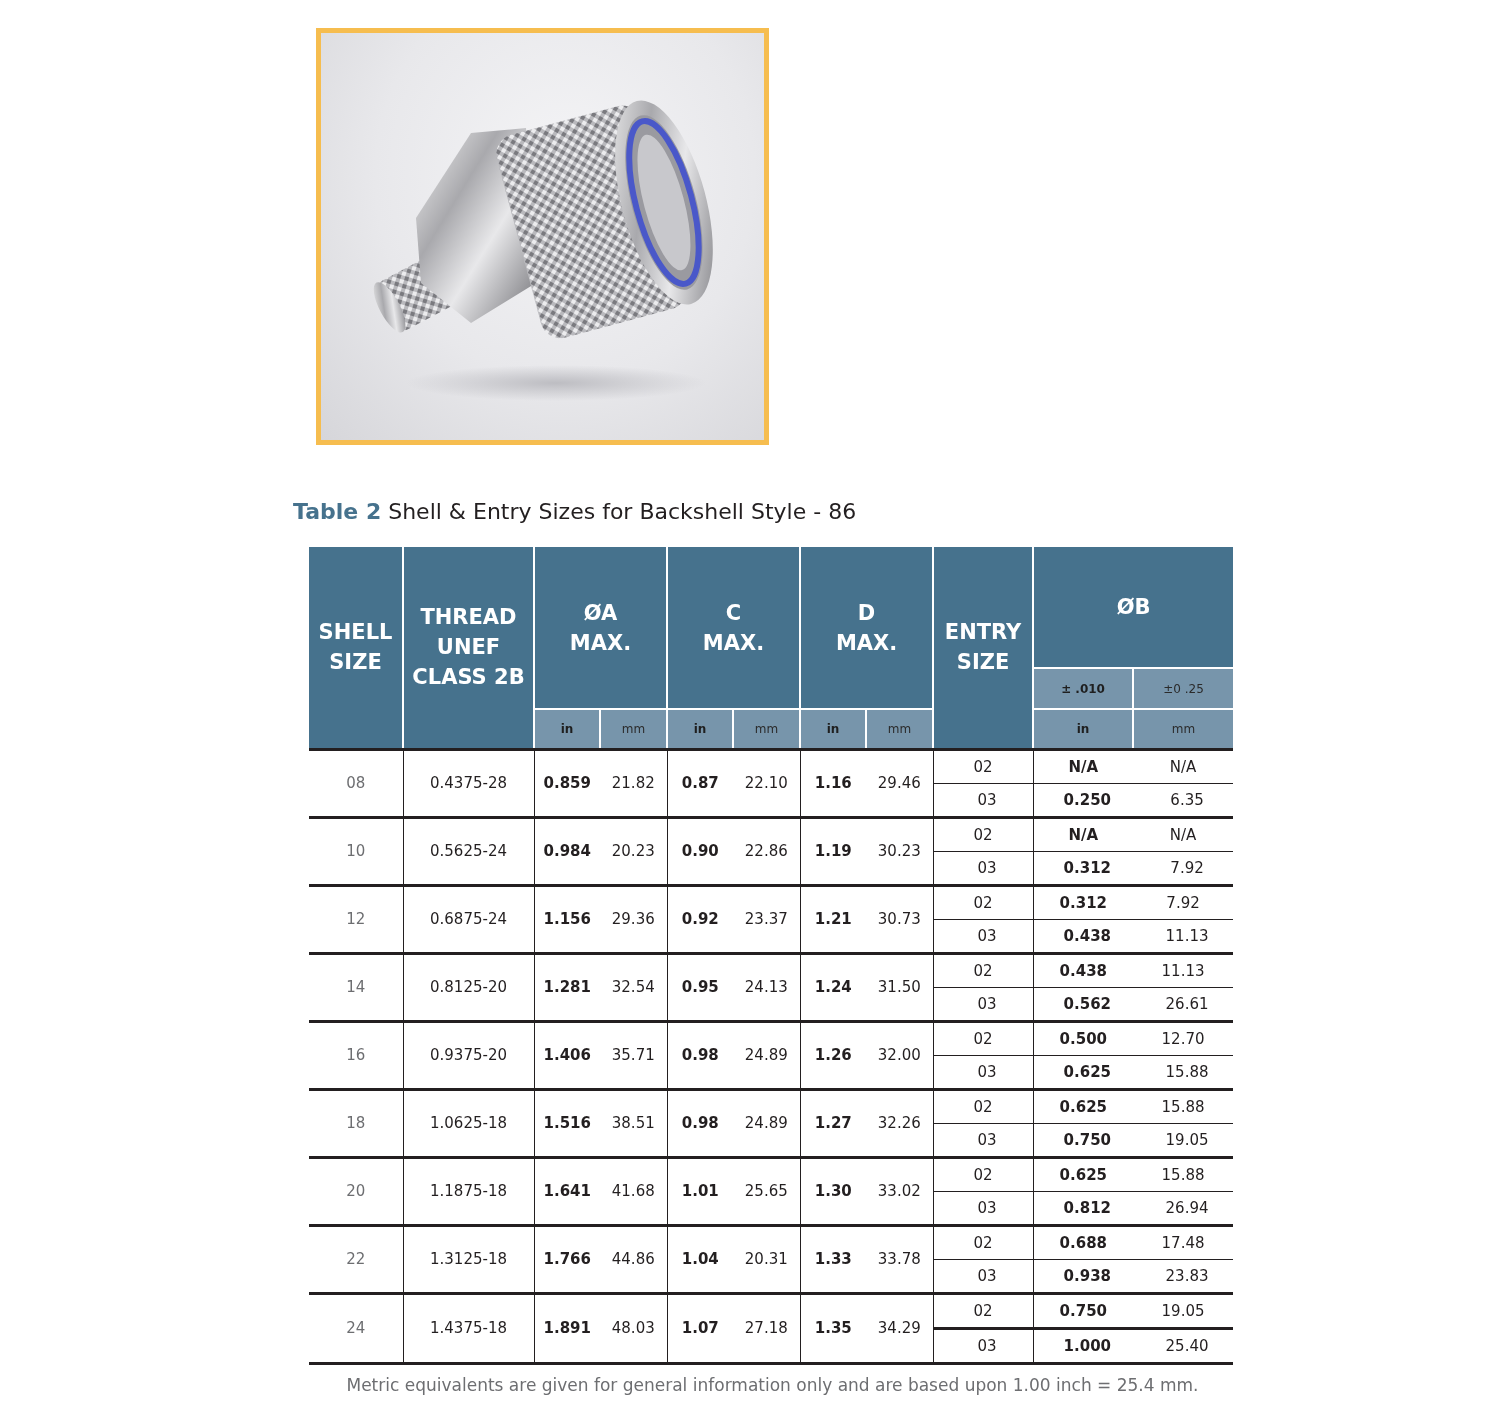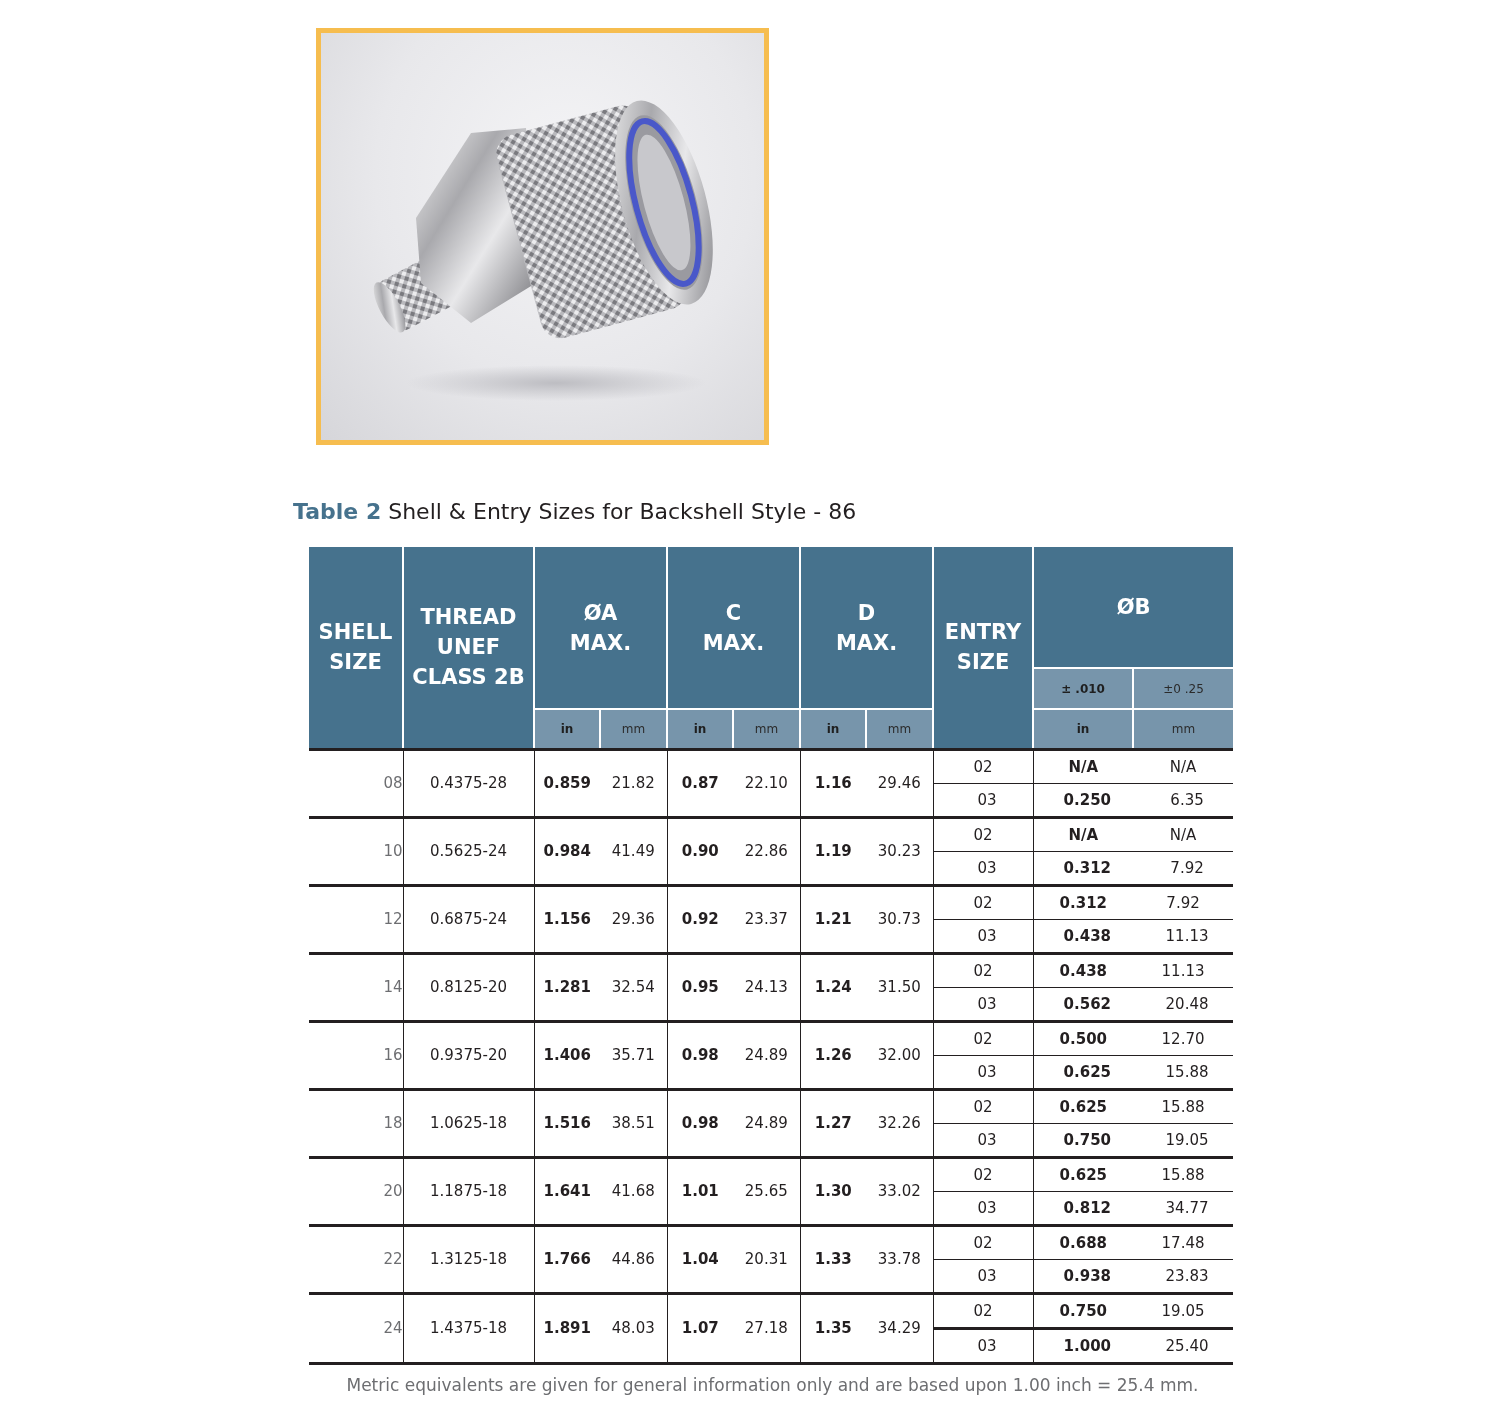--- a/index.html
+++ b/index.html
@@ -23,21 +23,21 @@
   .spec-table th { color: #ffffff; font-weight: bold; text-align: center; vertical-align: middle; border: 2px solid #ffffff; padding: 0; font-size: 21px; line-height: 30px; }
   .spec-table th.dark { background: #46728d; }
   .spec-table th.light { background: #7795ab; font-size: 12px; line-height: 18px; color: #1f1f1f; }
   .spec-table th.light.b { font-weight: bold; }
   .spec-table th.light.n { font-weight: normal; color: #2b2b2b; }
   .spec-table th.first { border-left: none; }
   .spec-table th.last { border-right: none; }
   .spec-table thead tr.r1 th { border-top: none; }
 
   .spec-table td { text-align: center; vertical-align: middle; font-size: 15px; padding: 0; color: #231f20; height: 32px; }
-  .spec-table td.shell { color: #6d6e71; text-align: right; }
+  .spec-table td.shell { color: #6d6e71; }
   .spec-table td.bold { font-weight: bold; }
   .spec-table tbody tr.top td { border-top: 3px solid #231f20; }
   .spec-table tbody tr.sub td { border-top: 1px solid #231f20; padding-left: 8px; }
   .spec-table td.vl { border-left: 1.5px solid #231f20; }
   .spec-table tbody tr.lastrow td { border-bottom: 3px solid #231f20; }
   .spec-table td.span-cell { border-bottom: 3px solid #231f20; }
 
   .footnote { position: absolute; left: 0; width: 1545px; text-align: center; top: 1375px; font-size: 17px; color: #6d6e71; white-space: nowrap; }
 </style>
 </head>
@@ -157,21 +157,21 @@
       </tr>
       <tr class="sub">
         <td class="vl">03</td>
         <td class="vl bold">0.250</td>
         <td>6.35</td>
       </tr>
       <tr class="top">
         <td rowspan="2" class="span-cell shell">10</td>
         <td rowspan="2" class="span-cell vl">0.5625-24</td>
         <td rowspan="2" class="span-cell vl bold">0.984</td>
-        <td rowspan="2" class="span-cell">41.49</td>
+        <td rowspan="2" class="span-cell">20.23</td>
         <td rowspan="2" class="span-cell vl bold">0.90</td>
         <td rowspan="2" class="span-cell">22.86</td>
         <td rowspan="2" class="span-cell vl bold">1.19</td>
         <td rowspan="2" class="span-cell">30.23</td>
         <td class="vl">02</td>
         <td class="vl bold">N/A</td>
         <td>N/A</td>
       </tr>
       <tr class="sub">
         <td class="vl">03</td>
@@ -205,21 +205,21 @@
         <td rowspan="2" class="span-cell">24.13</td>
         <td rowspan="2" class="span-cell vl bold">1.24</td>
         <td rowspan="2" class="span-cell">31.50</td>
         <td class="vl">02</td>
         <td class="vl bold">0.438</td>
         <td>11.13</td>
       </tr>
       <tr class="sub">
         <td class="vl">03</td>
         <td class="vl bold">0.562</td>
-        <td>20.48</td>
+        <td>26.61</td>
       </tr>
       <tr class="top">
         <td rowspan="2" class="span-cell shell">16</td>
         <td rowspan="2" class="span-cell vl">0.9375-20</td>
         <td rowspan="2" class="span-cell vl bold">1.406</td>
         <td rowspan="2" class="span-cell">35.71</td>
         <td rowspan="2" class="span-cell vl bold">0.98</td>
         <td rowspan="2" class="span-cell">24.89</td>
         <td rowspan="2" class="span-cell vl bold">1.26</td>
         <td rowspan="2" class="span-cell">32.00</td>
@@ -259,21 +259,21 @@
         <td rowspan="2" class="span-cell">25.65</td>
         <td rowspan="2" class="span-cell vl bold">1.30</td>
         <td rowspan="2" class="span-cell">33.02</td>
         <td class="vl">02</td>
         <td class="vl bold">0.625</td>
         <td>15.88</td>
       </tr>
       <tr class="sub">
         <td class="vl">03</td>
         <td class="vl bold">0.812</td>
-        <td>34.77</td>
+        <td>26.94</td>
       </tr>
       <tr class="top">
         <td rowspan="2" class="span-cell shell">22</td>
         <td rowspan="2" class="span-cell vl">1.3125-18</td>
         <td rowspan="2" class="span-cell vl bold">1.766</td>
         <td rowspan="2" class="span-cell">44.86</td>
         <td rowspan="2" class="span-cell vl bold">1.04</td>
         <td rowspan="2" class="span-cell">20.31</td>
         <td rowspan="2" class="span-cell vl bold">1.33</td>
         <td rowspan="2" class="span-cell">33.78</td>

